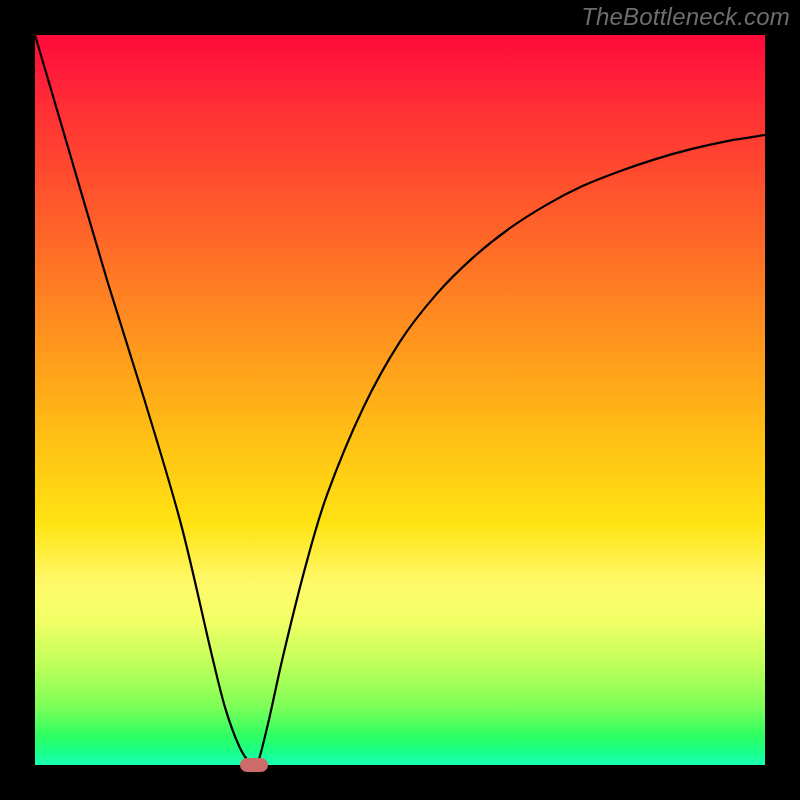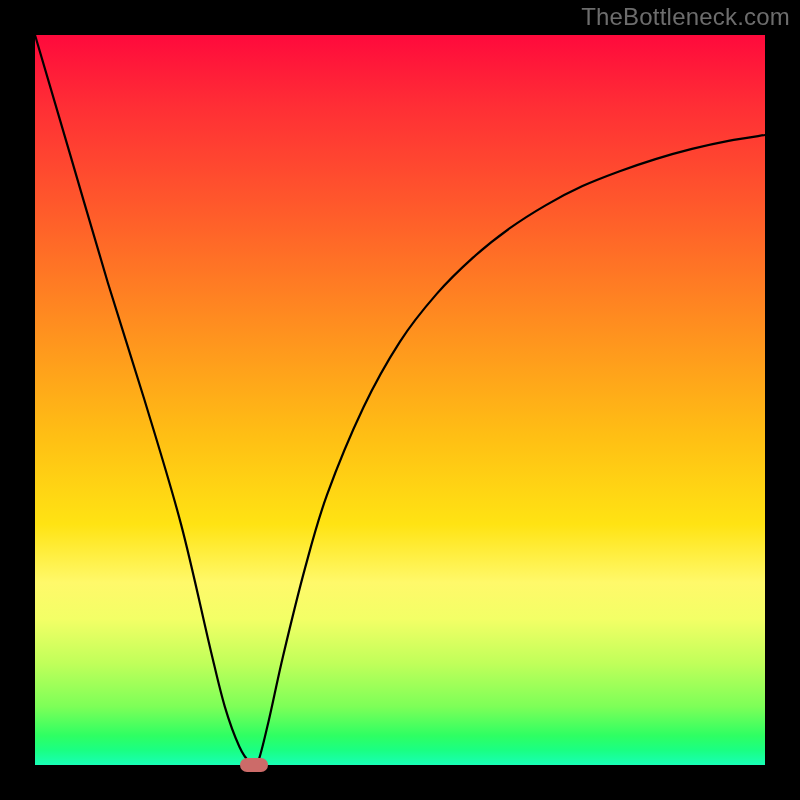--- a/index.html
+++ b/index.html
@@ -10,20 +10,21 @@
     overflow: hidden;
     background: #000;
     font-family: Arial, Helvetica, sans-serif;
   }
   .frame {
     position: absolute;
     top: 0; left: 0;
     width: 800px;
     height: 700px;
     background: #000;
+    font-style: italic;
   }
   .plot-area {
     position: absolute;
     top: 35px;
     left: 35px;
     width: 730px;
     height: 730px;
     
     background: linear-gradient(
       to bottom,

